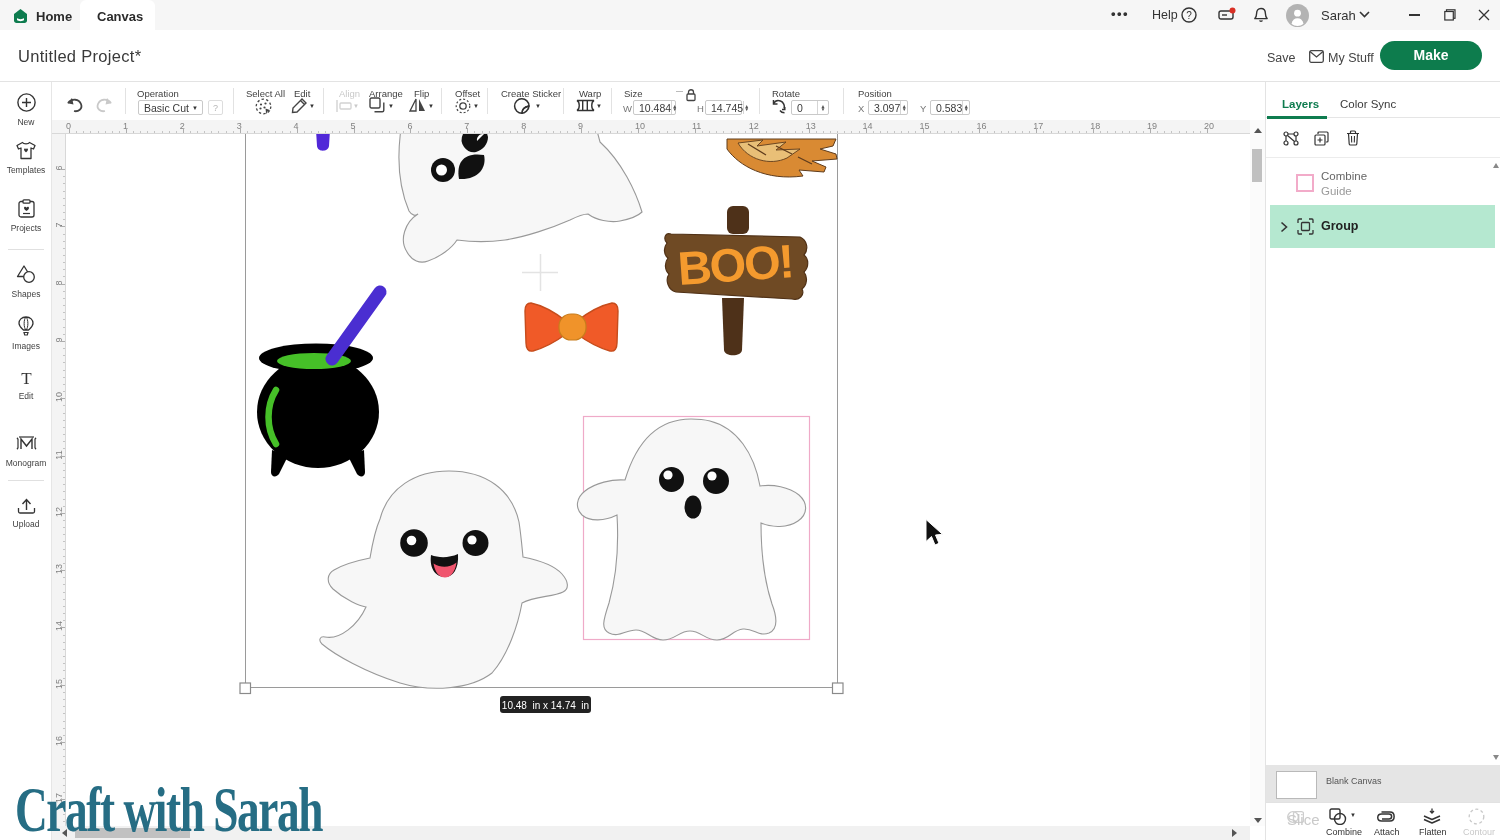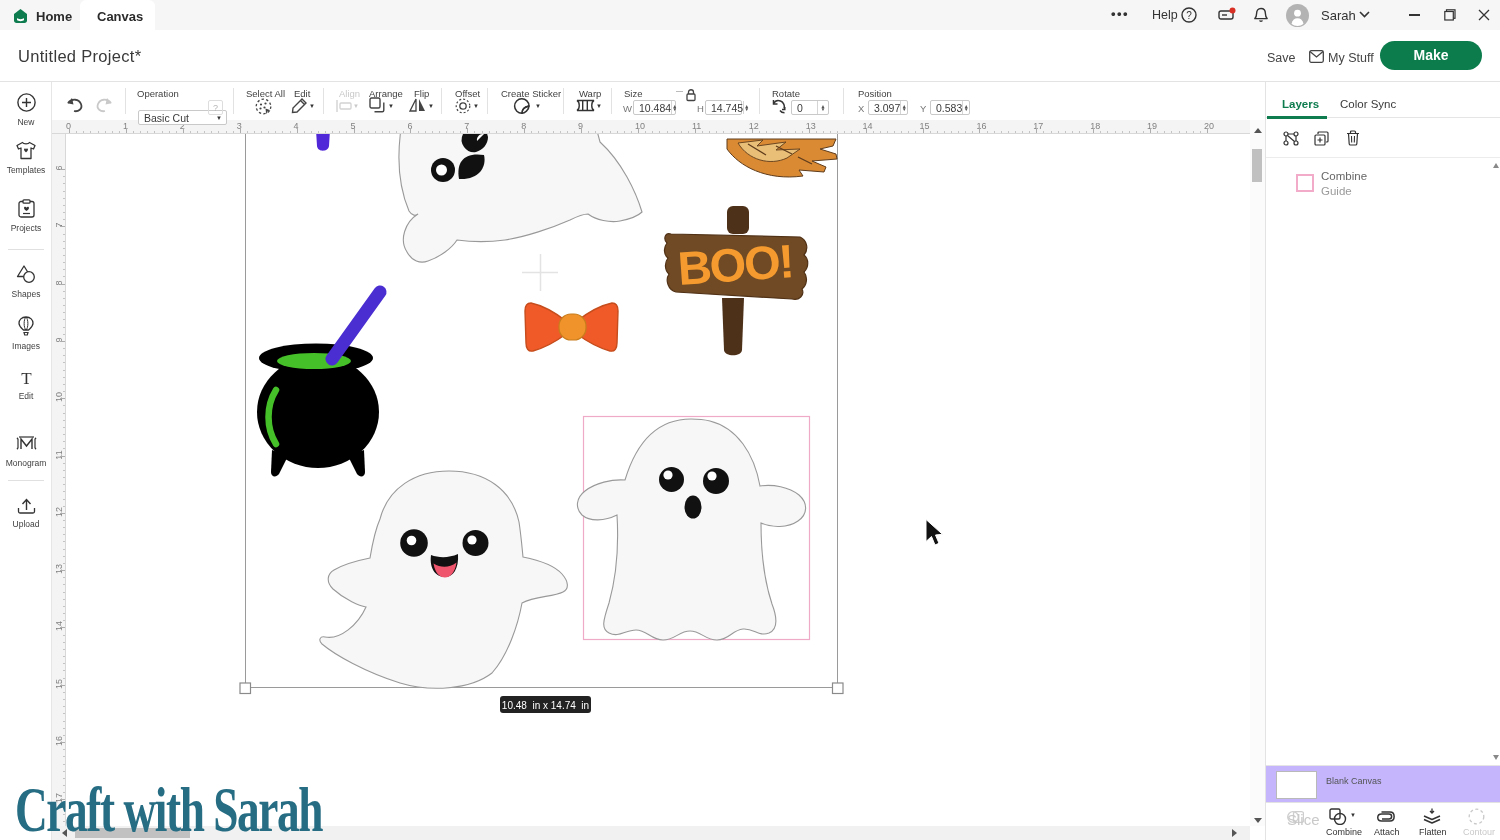--- a/index.html
+++ b/index.html
@@ -446,21 +446,21 @@
   <svg class="abs" style="left:13px;top:14px" width="19" height="17" viewBox="0 0 19 17">
       <path d="M 3 7 C 7 2 14 3 16 8 C 18 13 13 16 9 15" fill="none" stroke="#444" stroke-width="1.8"></path>
       <path d="M 7 2 L 2.5 7.3 L 8.5 8.5" fill="#444"></path>
     </svg>
   <svg class="abs" style="left:43px;top:14px" width="19" height="17" viewBox="0 0 19 17">
       <path d="M 16 7 C 12 2 5 3 3 8 C 1 13 6 16 10 15" fill="none" stroke="#c9c9c9" stroke-width="1.8"></path>
       <path d="M 12 2 L 16.5 7.3 L 10.5 8.5" fill="#c9c9c9"></path>
     </svg>
   <div class="vdiv" style="left:72.5px"></div>
   <div class="lbl" style="left:85px;top:6px">Operation</div>
-  <div class="inp" style="left:86px;top:28px;width:89px">
+  <div class="inp" style="left:86px;top:18px;width:65px">
       <span class="val">Basic Cut</span>
       <span style="font-size:6px;color:#333;padding-right:4px">▼</span>
     </div>
   <div class="abs" style="left:156px;top:18px;width:15px;height:15px;border:1px solid #ddd;border-radius:2px;color:#b5b5b5;font-size:9px;text-align:center;line-height:14px">?</div>
   <div class="vdiv" style="left:181px"></div>
   <div class="lbl" style="left:194px;top:6px">Select All</div>
   <svg class="abs" style="left:203px;top:16px" width="17" height="17" viewBox="0 0 17 17">
     <circle cx="8.5" cy="8.5" r="7.3" fill="none" stroke="#444" stroke-width="1.3" stroke-dasharray="2.4 2.2"></circle>
     <circle cx="6" cy="6.5" r="1.1" fill="#444"></circle>
       <circle cx="10.5" cy="5.5" r="1.1" fill="#444"></circle>
@@ -653,25 +653,35 @@
     <path d="M 1 3.5 L 13 3.5 M 4.5 3.5 L 4.5 2 C 4.5 1.3 4.8 1 5.5 1 L 8.5 1 C 9.2 1 9.5 1.3 9.5 2 L 9.5 3.5" fill="none" stroke="#333" stroke-width="1.2"></path>
     <path d="M 2.5 3.5 L 3.2 14 C 3.3 14.7 3.7 15 4.4 15 L 9.6 15 C 10.3 15 10.7 14.7 10.8 14 L 11.5 3.5" fill="none" stroke="#333" stroke-width="1.2"></path>
     <path d="M 5.5 6 L 5.7 12.5 M 8.5 6 L 8.3 12.5" stroke="#333" stroke-width="1.1"></path>
   </svg>
   <div class="abs" style="left:0;top:75px;width:235px;height:1px;background:#ececec"></div>
 
   <div class="abs" style="left:30px;top:92px;width:18px;height:18px;border:2px solid #f2abc9;background:#fff"></div>
   <div class="abs" style="left:55px;top:88px;font-size:11.5px;color:#666">Combine</div>
   <div class="abs" style="left:55px;top:103px;font-size:11.5px;color:#9a9a9a">Guide</div>
 
+  <div class="abs" style="left:4px;top:123px;width:225px;height:43px;background:#b5e8d0">
+    <svg class="abs" style="left:10px;top:16px" width="8" height="12" viewBox="0 0 8 12">
+        <path d="M 1.5 1.5 L 6.5 6 L 1.5 10.5" fill="none" stroke="#333" stroke-width="1.6"></path>
+      </svg>
+    <svg class="abs" style="left:27px;top:13px" width="17" height="17" viewBox="0 0 17 17">
+      <path d="M 1 5 L 1 2 C 1 1.4 1.4 1 2 1 L 5 1 M 12 1 L 15 1 C 15.6 1 16 1.4 16 2 L 16 5 M 16 12 L 16 15 C 16 15.6 15.6 16 15 16 L 12 16 M 5 16 L 2 16 C 1.4 16 1 15.6 1 15 L 1 12" fill="none" stroke="#333" stroke-width="1.3"></path>
+      <rect x="4.5" y="4.5" width="8" height="8" rx="1" fill="none" stroke="#333" stroke-width="1.3"></rect>
+    </svg>
+    <div class="abs" style="left:51px;top:14px;font-size:12.5px;font-weight:bold;color:#222">Group</div>
+  </div>
 
   <div class="abs" style="left:227px;top:81px;width:0;height:0;border-left:3.5px solid transparent;border-right:3.5px solid transparent;border-bottom:5px solid #888"></div>
   <div class="abs" style="left:227px;top:673px;width:0;height:0;border-left:3.5px solid transparent;border-right:3.5px solid transparent;border-top:5px solid #888"></div>
 
-  <div class="abs" style="left:0;top:683px;width:235px;height:37px;background:#c4b5fd;border-top:1px solid #e5e5e5">
+  <div class="abs" style="left:0;top:683px;width:235px;height:37px;background:#e5e5e5;border-top:1px solid #e5e5e5">
     <div class="abs" style="left:10px;top:5px;width:41px;height:28px;background:#fff;border:1px solid #b9b9b9"></div>
     <div class="abs" style="left:60px;top:10px;font-size:9px;color:#555">Blank Canvas</div>
   </div>
 
   <div class="abs" style="left:0;top:720px;width:235px;height:38px;background:#fff;border-top:1px solid #e2e2e2">
     <svg class="abs" style="left:21px;top:6px" width="17" height="16" viewBox="0 0 17 16">
       <circle cx="6" cy="8" r="5.3" fill="none" stroke="#cecece" stroke-width="1.3"></circle>
       <rect x="6.5" y="2.7" width="10" height="10.6" rx="2" fill="none" stroke="#cecece" stroke-width="1.3"></rect>
     </svg>
     <div class="abs dis" style="left:21px;top:8px;font-size:15px">Slice</div>

